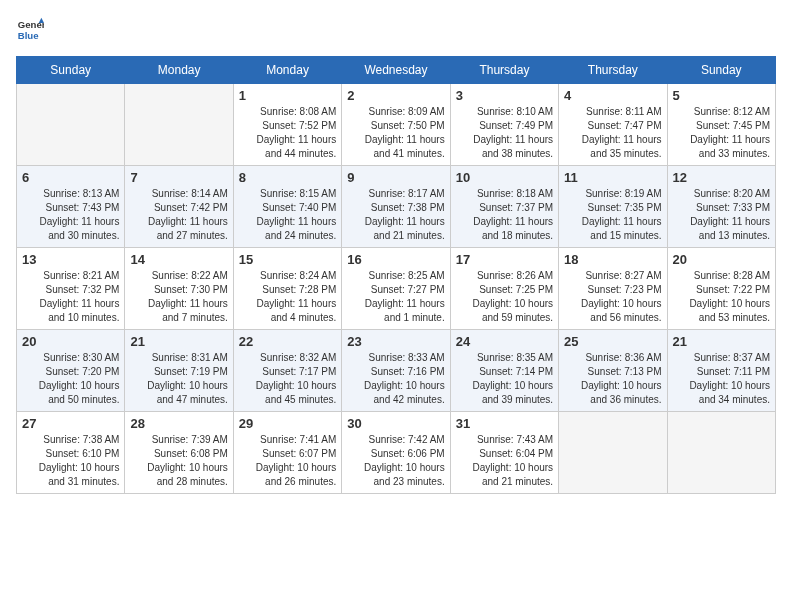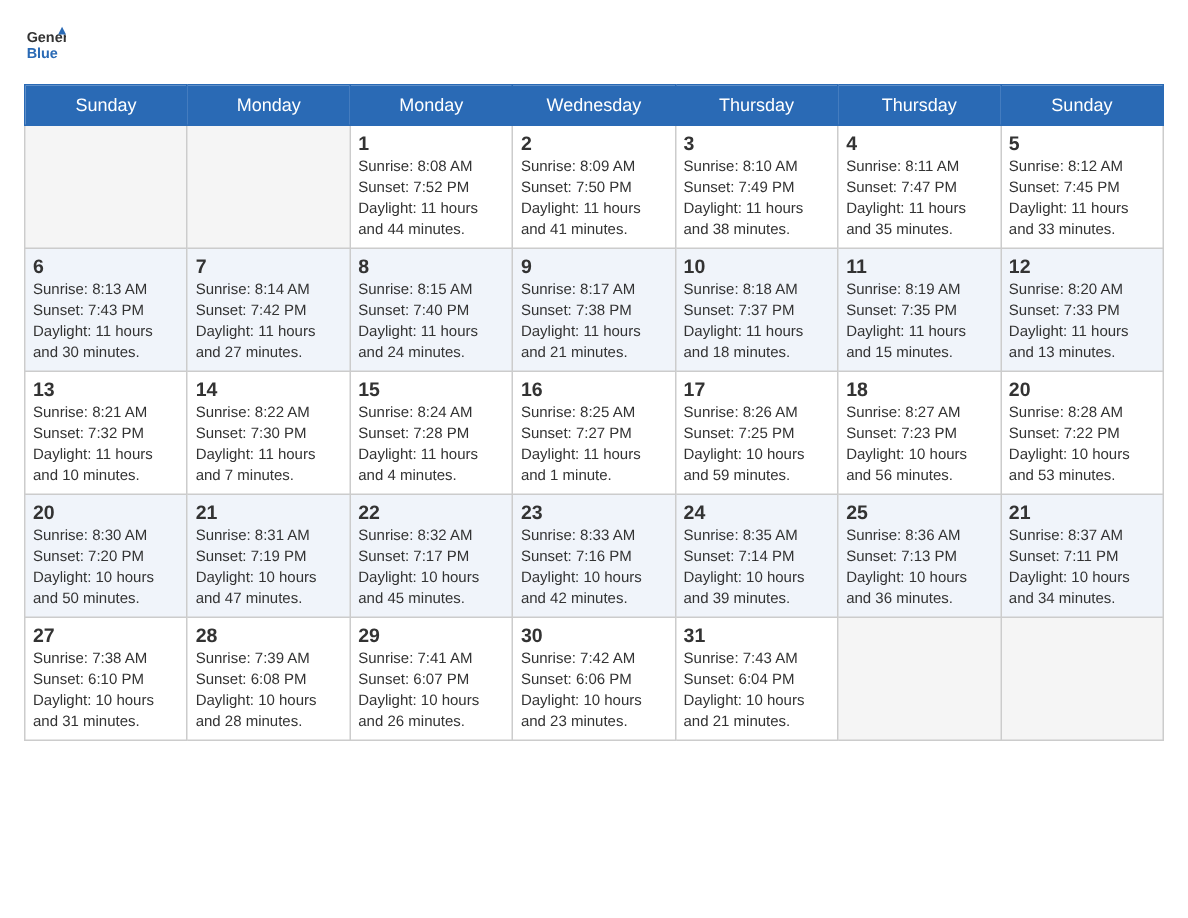--- a/index.html
+++ b/index.html
@@ -69,20 +69,21 @@
     .day-num {
       font-size: 13px;
       font-weight: bold;
       margin-bottom: 2px;
       display: block;
     }
     .day-info {
       font-size: 10px;
       color: #333;
       line-height: 1.4;
+      text-align: right;
     }
     .row-shaded td:not(.empty) {
       background: #f0f4fa;
     }
   </style>
 </head>
 <body>
 
 <div class="header">
   <div class="logo">

